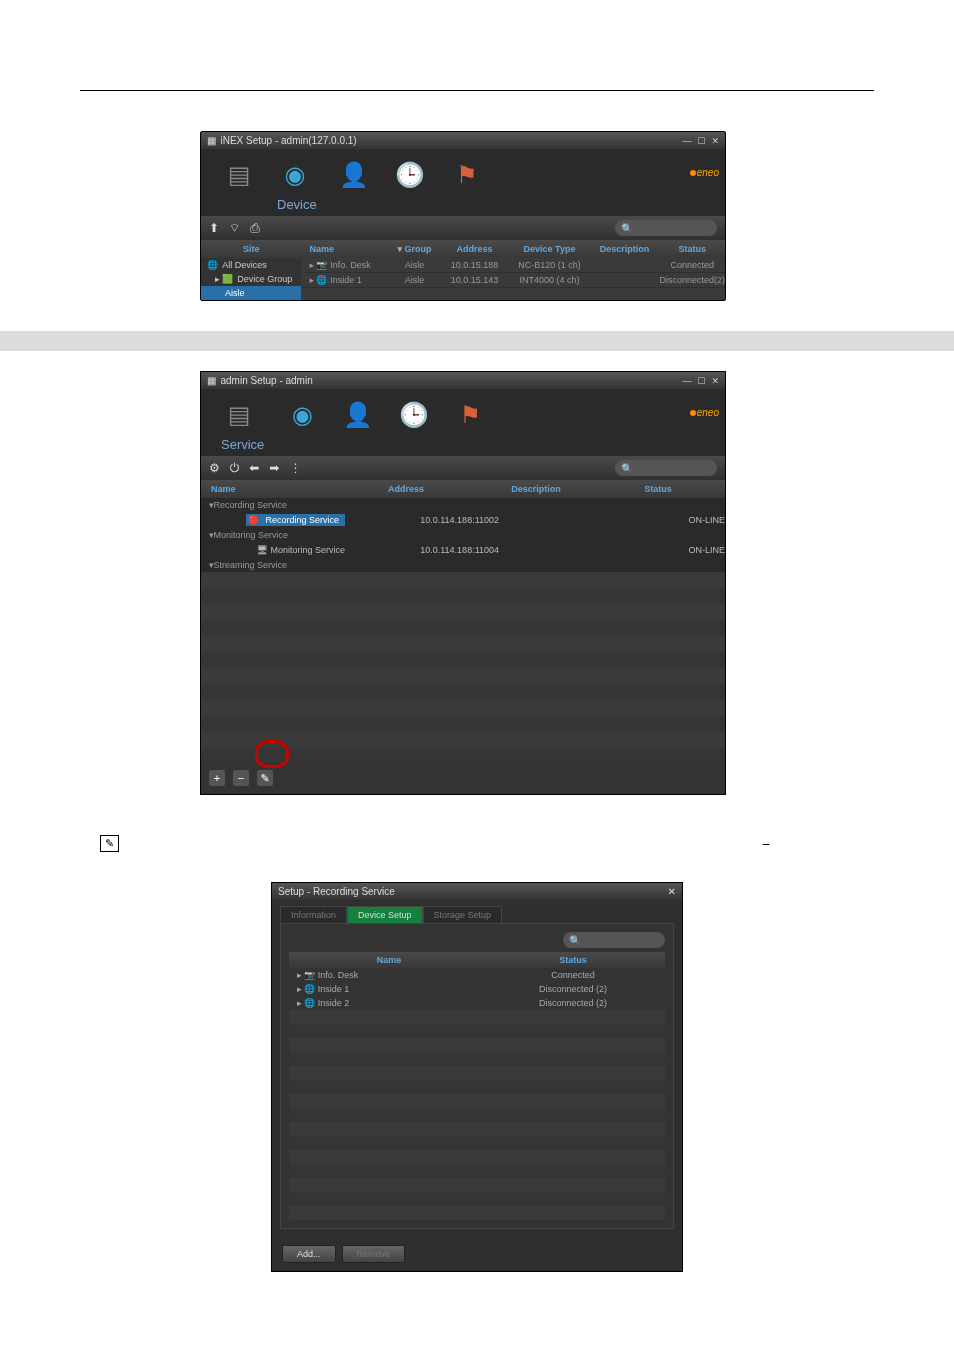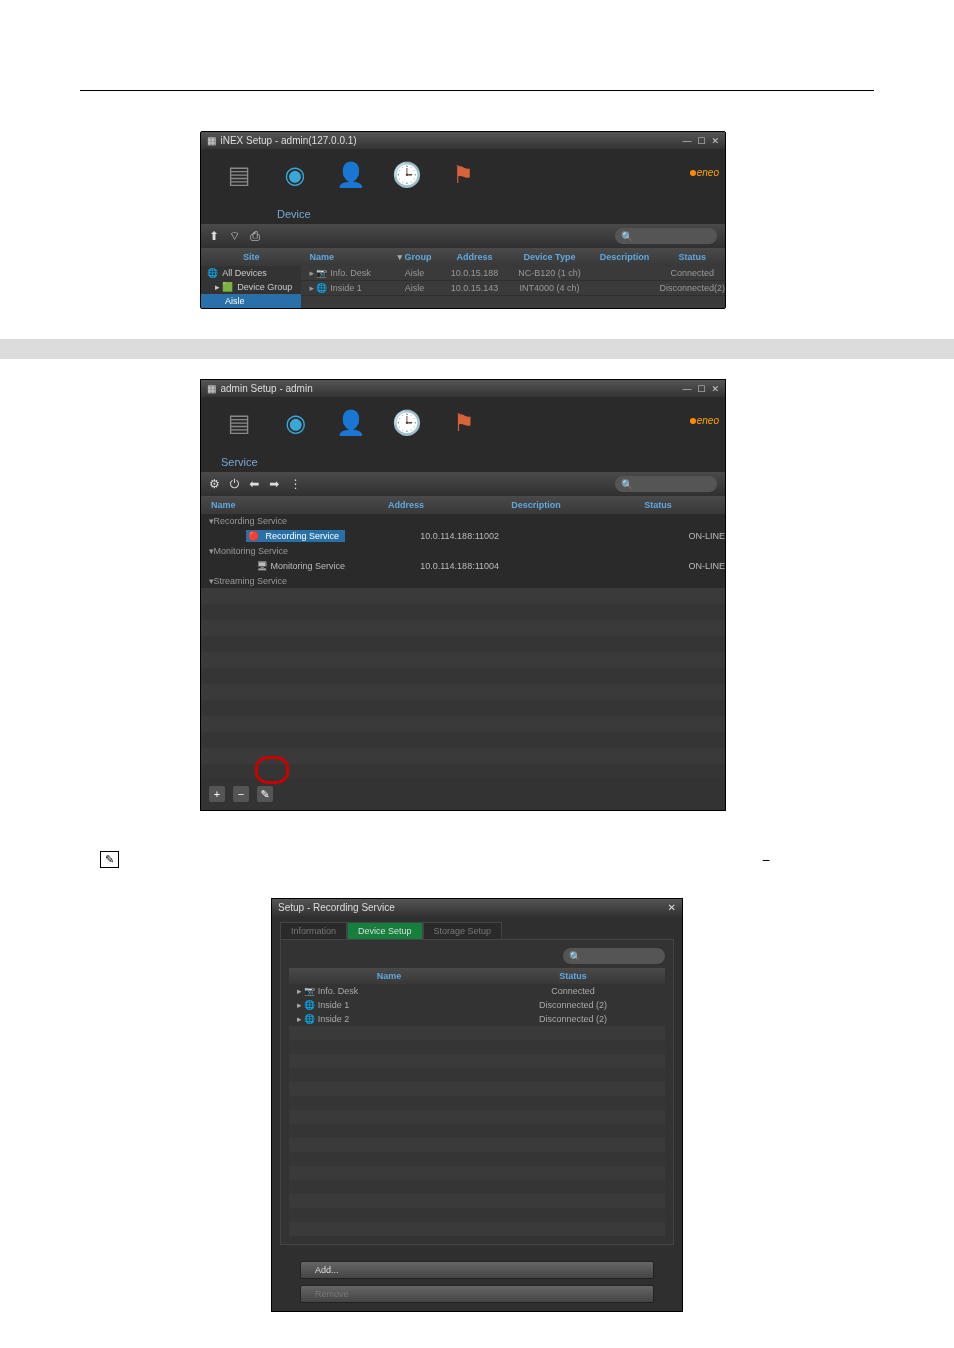--- a/index.html
+++ b/index.html
@@ -76,23 +76,23 @@
     justify-content: center;
     font-size: 24px;
   }
   .bigicon.server { color:#888; }
   .bigicon.device { color:#3aa7d8; }
   .bigicon.user { color:#d89b3a; }
   .bigicon.clock { color:#c8904a; }
   .bigicon.flag { color:#d8623a; }
   .bigicon-label {
     color:#7aa8d6;
-    font-size:11px;
+    font-size:13px;
     text-align:left;
-    margin-top:15px;
+    margin-top:4px;
   }
   .toolbar2 {
     background: linear-gradient(#4a4a4a, #303030);
     padding: 4px 8px;
     display: flex;
     align-items: center;
     justify-content: space-between;
   }
   .toolbar2 .left {
     display:flex;gap:10px;color:#ddd;font-size:12px;
@@ -209,21 +209,21 @@
   .row3 {
     display:flex;color:#aaa;font-size:9px;height:14px;align-items:center;
   }
   .c3-name-cell{flex:1;padding-left:8px;}
   .c3-stat-cell{flex:1;text-align:center;}
   .blank3 {
     height:210px;
     background: repeating-linear-gradient(#3a3a3a,#3a3a3a 14px,#353535 14px,#353535 28px);
   }
   .btns3 {
-    display:flex;justify-content:flex-start;gap:6px;padding:8px 28px;background:#2f2f2f;flex-direction:column;
+    display:flex;justify-content:flex-start;gap:6px;padding:8px 10px;background:#2f2f2f;
   }
   .btn3 {
     background:linear-gradient(#666,#444);color:#ddd;font-size:9px;padding:3px 14px;border:1px solid #222;border-radius:2px;
   }
   .btn3.dis { color:#777; }
   .close-row {
     display:flex;justify-content:flex-end;padding:6px 10px 10px 10px;background:#2f2f2f;
   }
 </style>
 </head>

